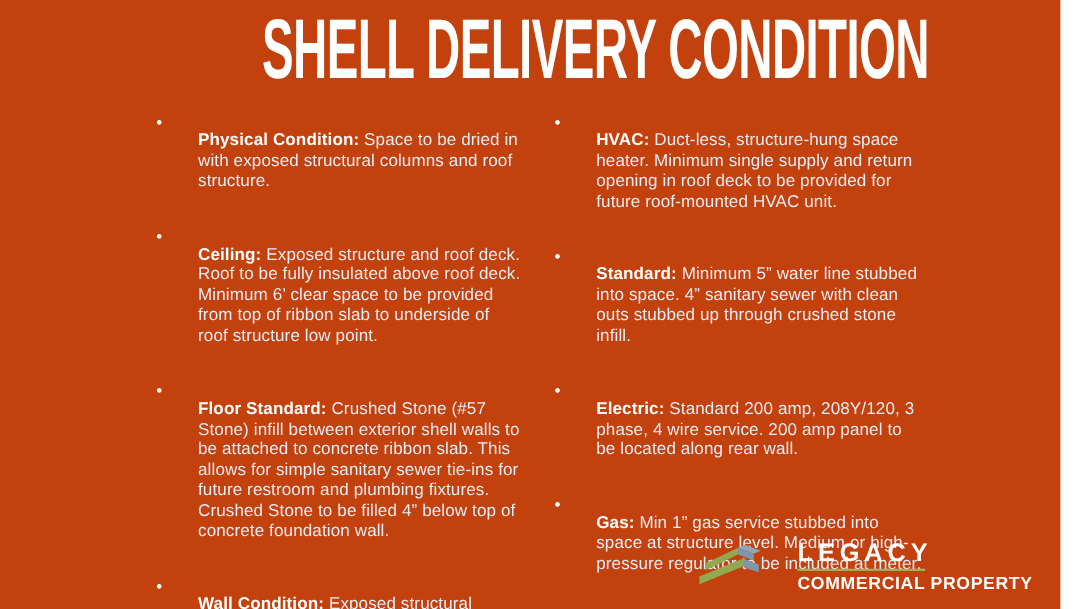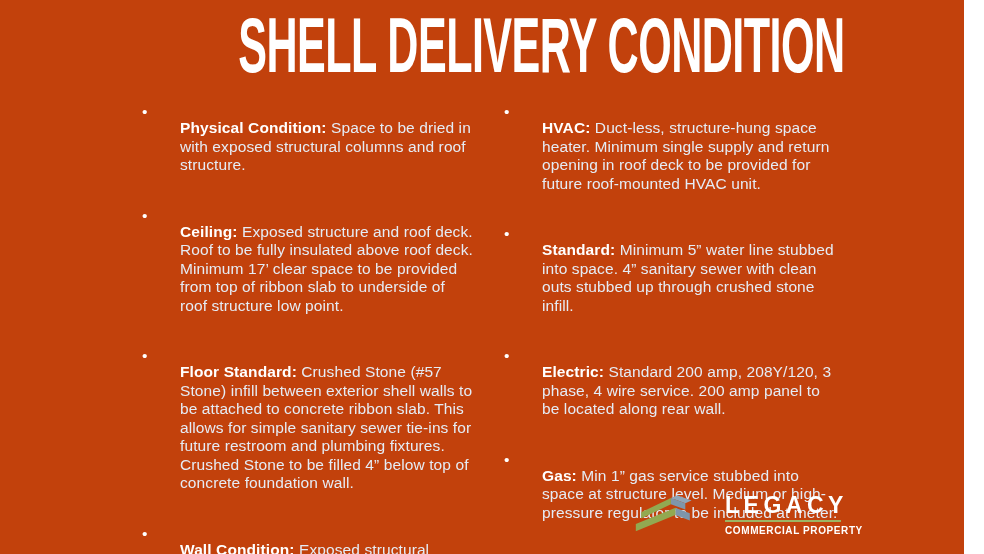--- a/index.html
+++ b/index.html
@@ -68,41 +68,41 @@
     white-space: nowrap;
   }
   .logo-rule {
     height: 2px;
     background: #9CB564;
     margin: 3px 0 4px 0;
   }
   .logo-tagline {
     color: #FFFFFF;
     font-weight: 700;
-    font-size: 10px;
+    font-size: 16px;
     line-height: 1;
     letter-spacing: 0.6px;
     white-space: nowrap;
   }
 </style>
 </head>
 <body>
 
 <div class="slide">
 
   <h1 class="title"><span class="title-inner">SHELL DELIVERY CONDITION</span></h1>
 
   <div class="col col-left">
     <div class="item">
       <span class="bullet">•</span>
       <p class="item-text"><b class="item-label">Physical Condition:</b> <span>Space to be dried in with exposed structural columns and roof structure.</span></p>
     </div>
     <div class="item">
       <span class="bullet">•</span>
-      <p class="item-text"><b class="item-label">Ceiling:</b> <span>Exposed structure and roof deck. Roof to be fully insulated above roof deck. Minimum 17’ clear space to be provided from top of ribbon slab to underside of roof structure low point.</span></p>
+      <p class="item-text"><b class="item-label">Ceiling:</b> <span>Exposed structure and roof deck. Roof to be fully insulated above roof deck. Minimum 6’ clear space to be provided from top of ribbon slab to underside of roof structure low point.</span></p>
     </div>
     <div class="item">
       <span class="bullet">•</span>
       <p class="item-text"><b class="item-label">Floor Standard:</b> <span>Crushed Stone (#57 Stone) infill between exterior shell walls to be attached to concrete ribbon slab. This allows for simple sanitary sewer tie-ins for future restroom and plumbing fixtures. Crushed Stone to be filled 4” below top of concrete foundation wall.</span></p>
     </div>
     <div class="item">
       <span class="bullet">•</span>
       <p class="item-text"><b class="item-label">Wall Condition:</b> <span>Exposed structural columns. Exterior wall framing to be open for easy electrical and plumbing rough-in. Front elevation to be storefront with minimum 3’-0” storefront door. Exterior service door to be included at rear wall.</span></p>
     </div>
   </div>

